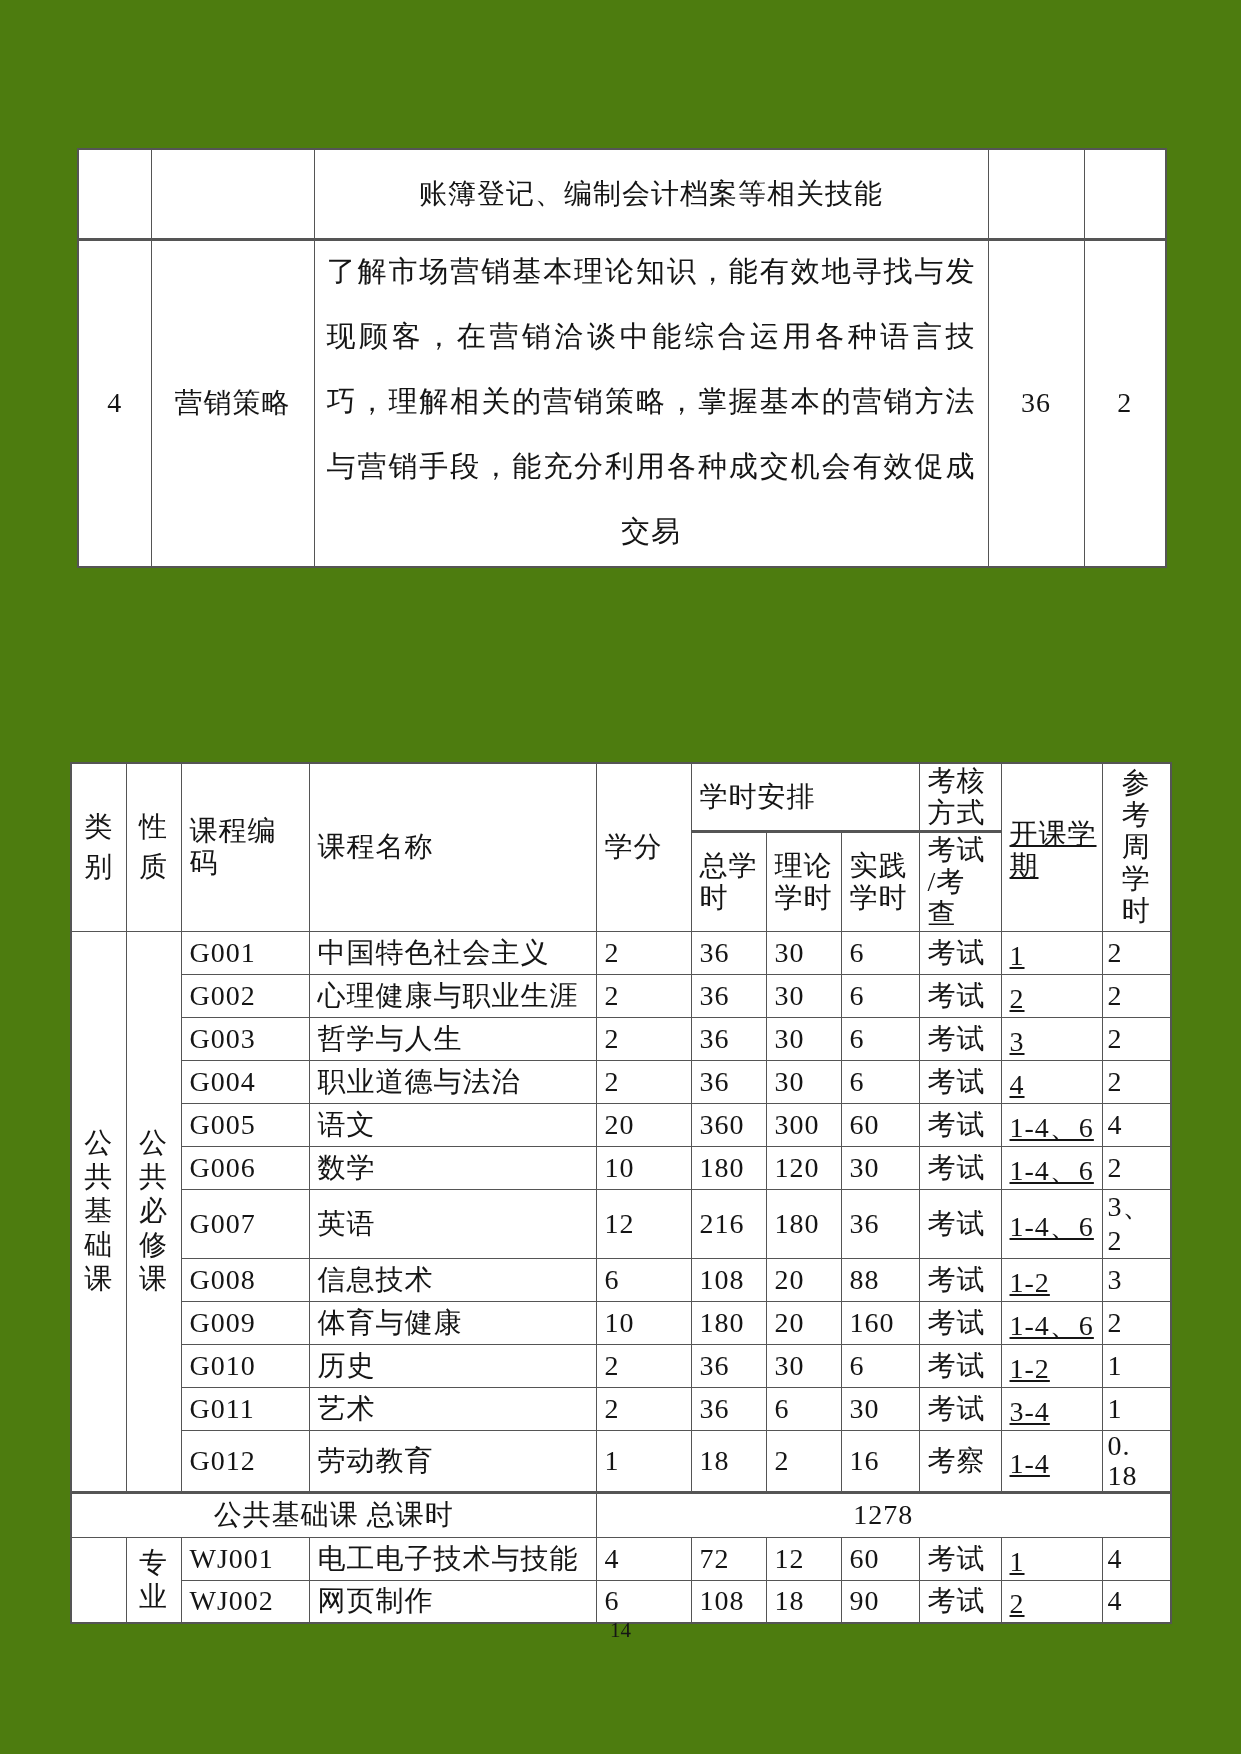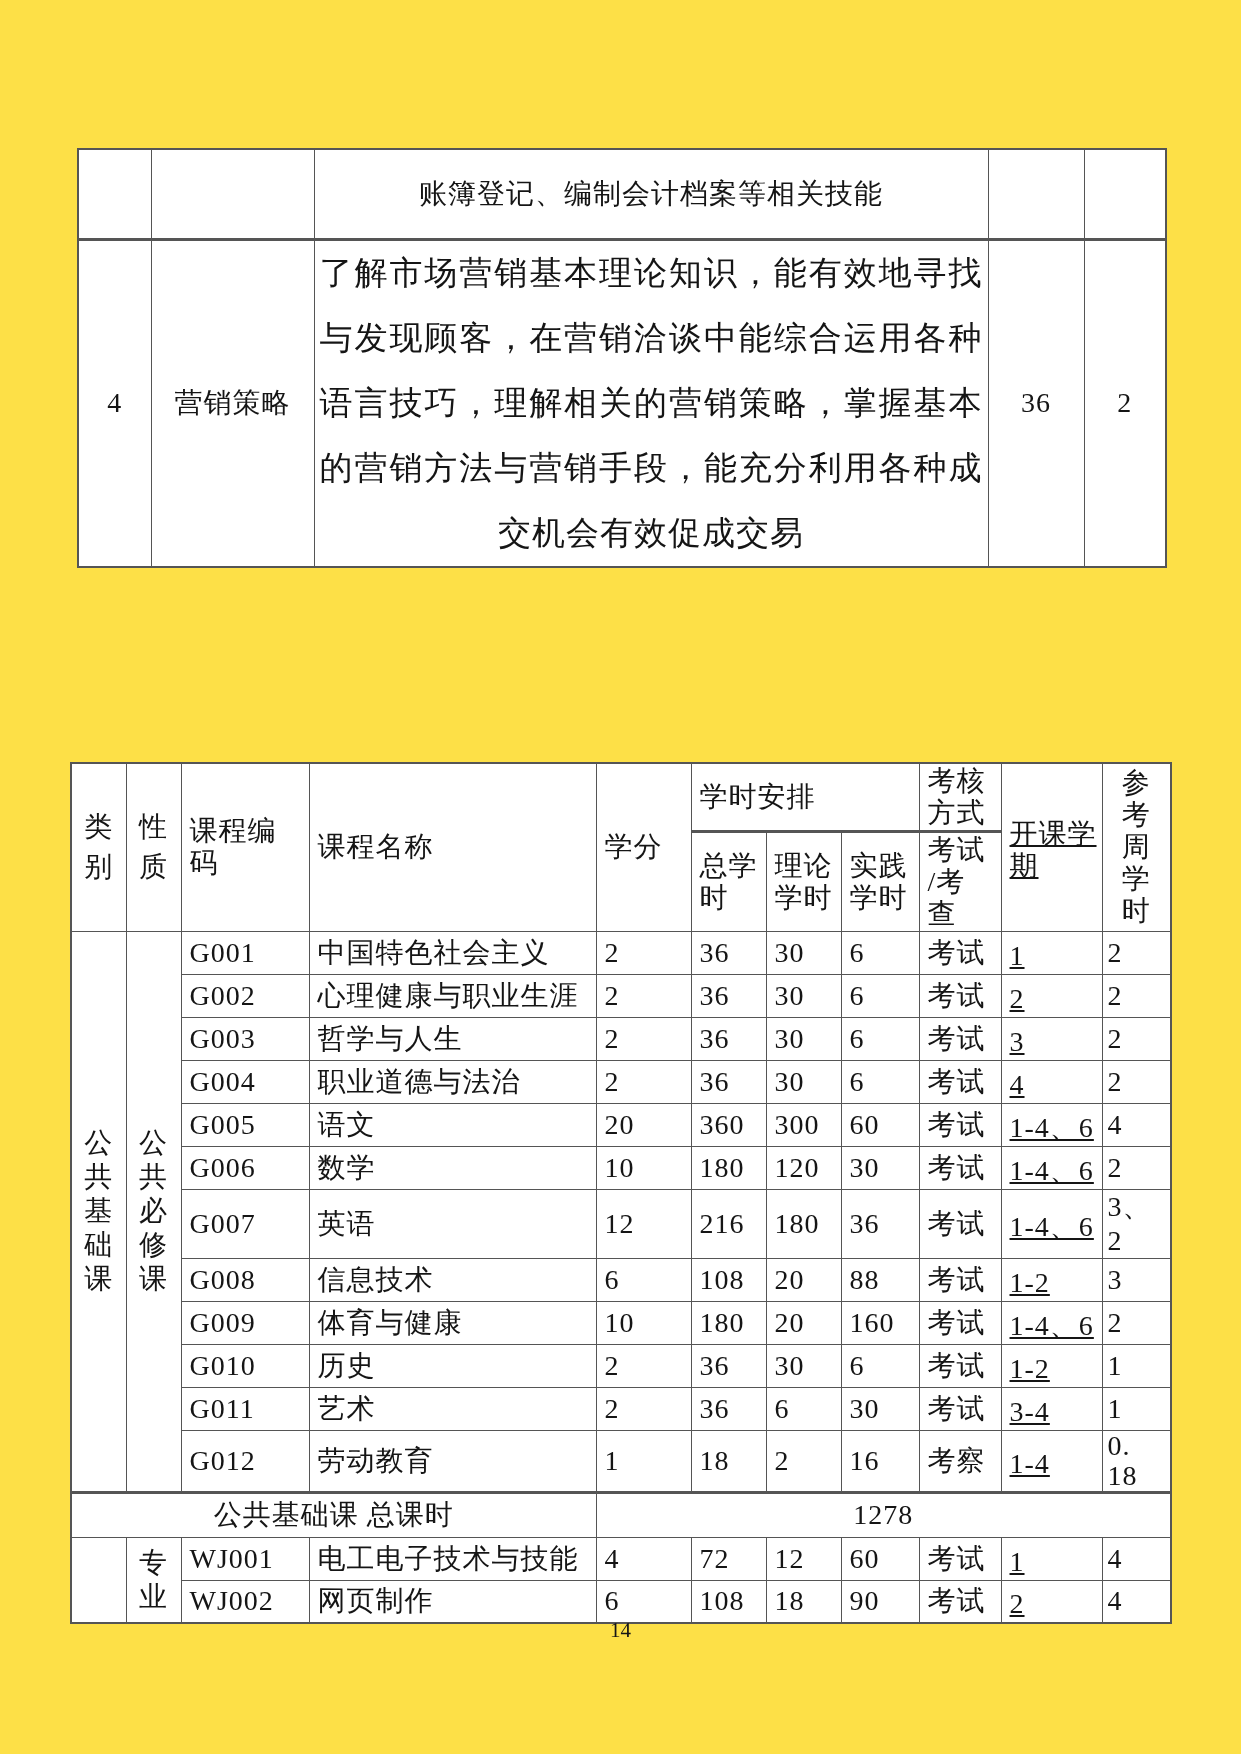--- a/index.html
+++ b/index.html
@@ -1,40 +1,40 @@
 <!DOCTYPE html>
 <html><head>
 <meta charset="utf-8">
 <style>
   html,body { margin:0; padding:0; }
   body {
     width:1241px; height:1754px; background:#ffffff;
     font-family:"Liberation Serif","DejaVu Serif",serif;
     color:#151515;
   }
-  .page { position:relative; width:1241px; height:1754px; background:#fde047; overflow:hidden; }
+  .page { position:relative; width:1241px; height:1754px; background:#4d7c0f; overflow:hidden; }
 
   table { border-collapse:collapse; table-layout:fixed; position:absolute; background:#fff; }
   td, th {
     border:1px solid #555; font-weight:normal; font-size:28px;
     letter-spacing:1px; padding:0 8px; vertical-align:middle;
     overflow:hidden; text-align:left;
   }
   .pre { white-space:pre-line; }
   .ctr { text-align:center; }
 
   
   .t-top { left:77px; top:148px; width:1088px; border:2px solid #555; }
   .t-top td { text-align:center; }
   .t-top tr.r1 { height:90px; }
   .t-top tr.r1 td { border-bottom:3px solid #555; }
   .t-top tr.r2 { height:327px; }
   .t-top .desc2 {
     text-align:justify; text-align-last:center;
-    line-height:65px; padding:0 5px; font-size:33px;
+    line-height:65px; padding:0 12px; font-size:29px;font-family:Liberation Mono, monospace;
   }
 
   
   .heading {
     position:absolute; left:217px; top:640px;
     font-family:"Liberation Sans","DejaVu Sans",sans-serif;
     font-weight:bold; font-size:31px; letter-spacing:2px; line-height:38px;
   }
   .table-title {
     position:absolute; left:328px; top:705px;

